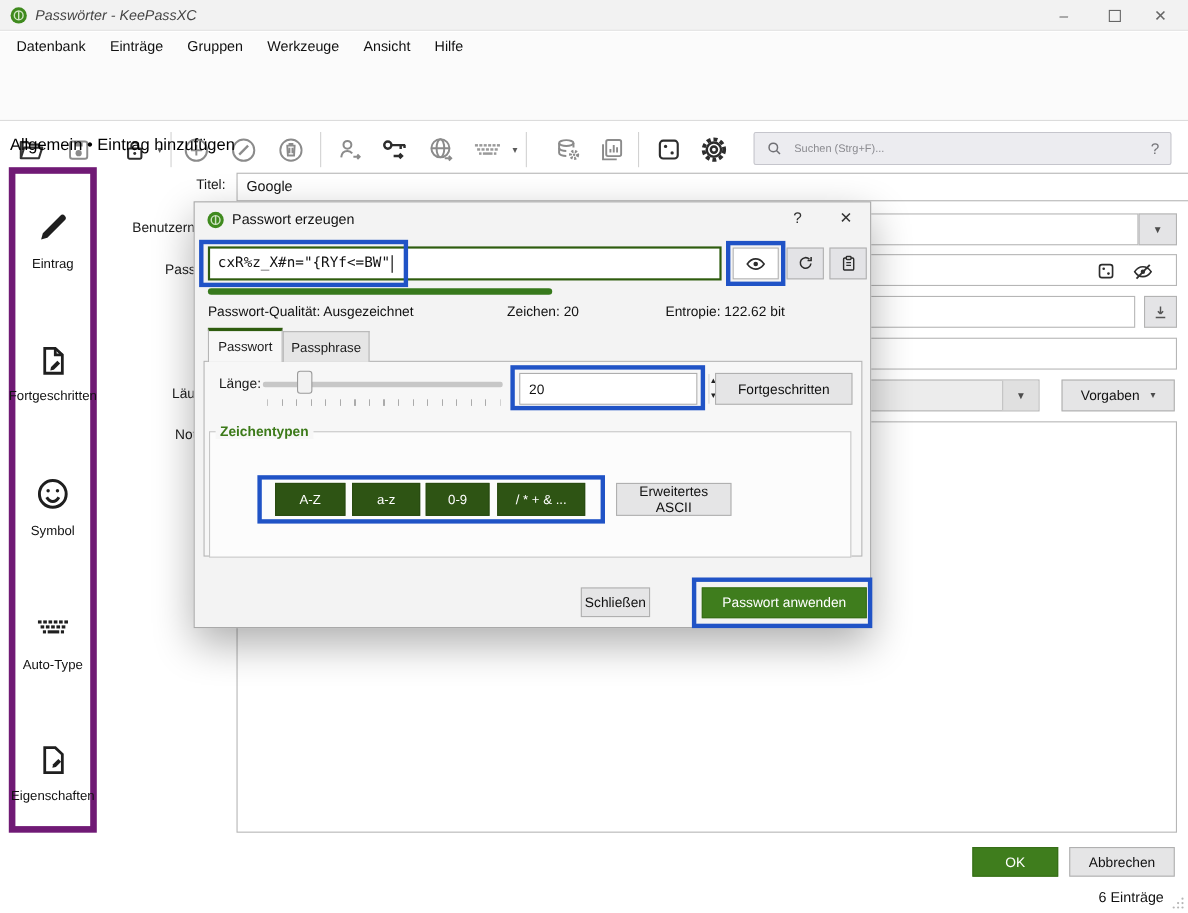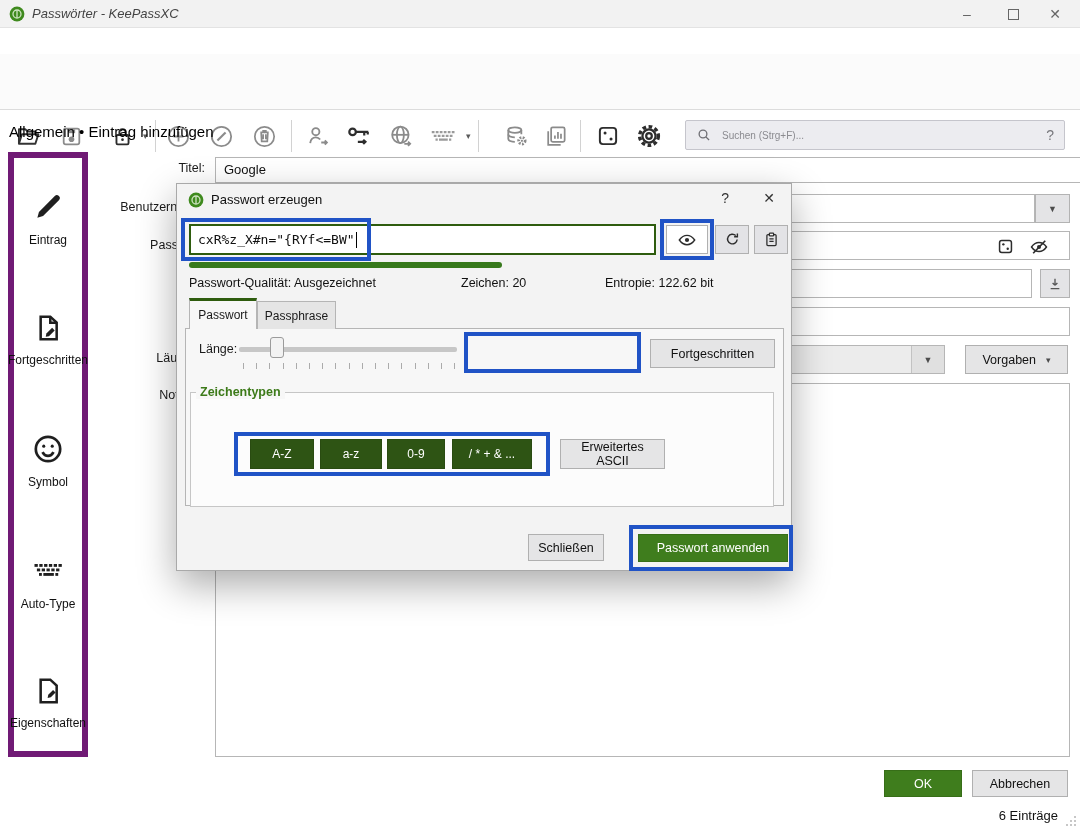--- a/index.html
+++ b/index.html
@@ -82,20 +82,28 @@
         </svg>
     </span>
     <span class="title">Passwörter - KeePassXC</span>
     <span class="winbtn" style="right:96px">–</span>
     <span class="winbtn" style="right:50px">
         <span style="display:inline-block;width:11px;height:11px;border:1px solid #666"></span>
       </span>
     <span class="winbtn" style="right:8px">✕</span>
   </div>
 
+  <div id="menubar">
+    <span class="menuitem">Datenbank</span>
+    <span class="menuitem">Einträge</span>
+    <span class="menuitem">Gruppen</span>
+    <span class="menuitem">Werkzeuge</span>
+    <span class="menuitem">Ansicht</span>
+    <span class="menuitem">Hilfe</span>
+  </div>
 
   <div id="toolbar">
     <div class="tbtn" style="left:10px">
       <span>
           <svg width="27" height="27" viewBox="0 0 24 24" stroke="#333" fill="none" stroke-width="1.7" stroke-linejoin="round">
             <path d="M3.5 18.5L6.2 10h14.6l-2.7 8.5z"></path>
             <path d="M3.5 18.5V5.5h5.6l1.9 2h7.3V10"></path>
           </svg>
         </span>
     </div>
@@ -430,33 +438,40 @@
     <div class="tab" id="tab-pw">Passwort</div>
     <div class="tab" id="tab-pp">Passphrase</div>
 
     <div id="tabpane">
       <span id="len-label">Länge:</span>
       <div id="slider">
         <div class="track"></div>
         <div class="handle"></div>
       </div>
       <div id="ticks"></div>
+      <div id="spinner">
+        <input type="text" value="20" style="">
+        <div class="arrows">
+          <div>▲</div>
+          <div>▼</div>
+        </div>
+      </div>
       <button class="btn abs" style="left:464px;top:10px;width:125px;height:29px">Fortgeschritten</button>
 
       <span id="groupbox-legend">Zeichentypen</span>
       <div id="groupbox"></div>
       <button class="btn btn-dgreen charbtn" style="left:64px;width:64px">A-Z</button>
       <button class="btn btn-dgreen charbtn" style="left:134px;width:62px">a-z</button>
       <button class="btn btn-dgreen charbtn" style="left:201px;width:58px">0-9</button>
       <button class="btn btn-dgreen charbtn" style="left:266px;width:80px">/ * + &amp; ...</button>
       <button class="btn charbtn" style="left:374px;width:105px">Erweitertes ASCII</button>
       <div class="blue-box" style="left:48px;top:103px;width:316px;height:44px"></div>
     </div>
 
-    <button class="btn abs" style="left:351px;top:350px;width:76px;height:27px">Schließen</button>
+    <button class="btn abs" style="left:351px;top:350px;width:63px;height:27px">Schließen</button>
     <button class="btn btn-green abs" style="left:461px;top:350px;width:150px;height:28px">Passwort anwenden</button>
 
     <div class="blue-box" style="left:4px;top:34px;width:190px;height:43px"></div>
     <div class="blue-box" style="left:483px;top:35px;width:54px;height:41px"></div>
     <div class="blue-box" style="left:287px;top:148px;width:177px;height:41px"></div>
     <div class="blue-box" style="left:452px;top:341px;width:164px;height:46px"></div>
   </div>
 
 </div>
 

